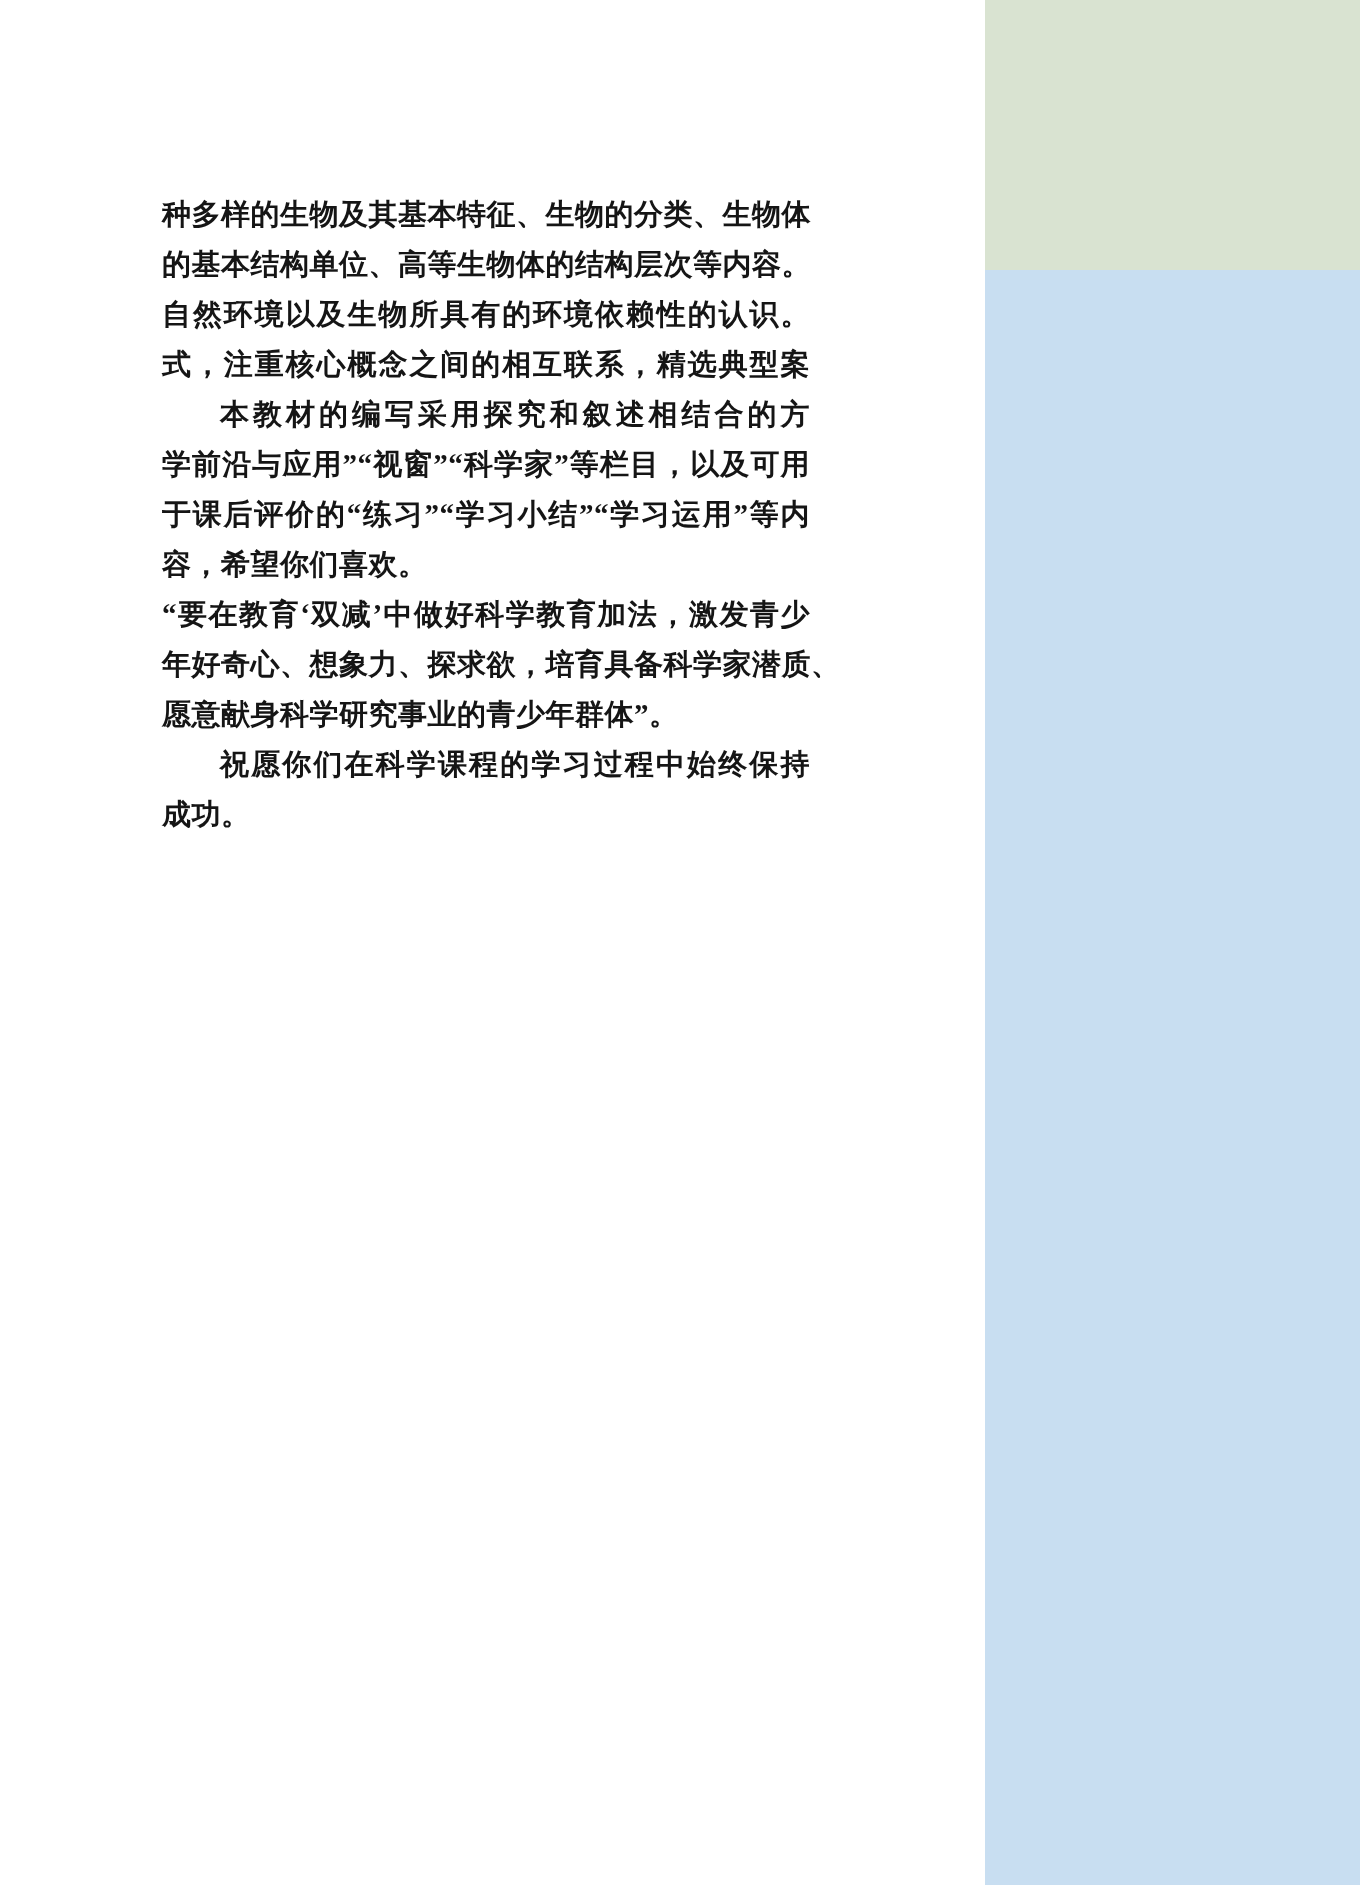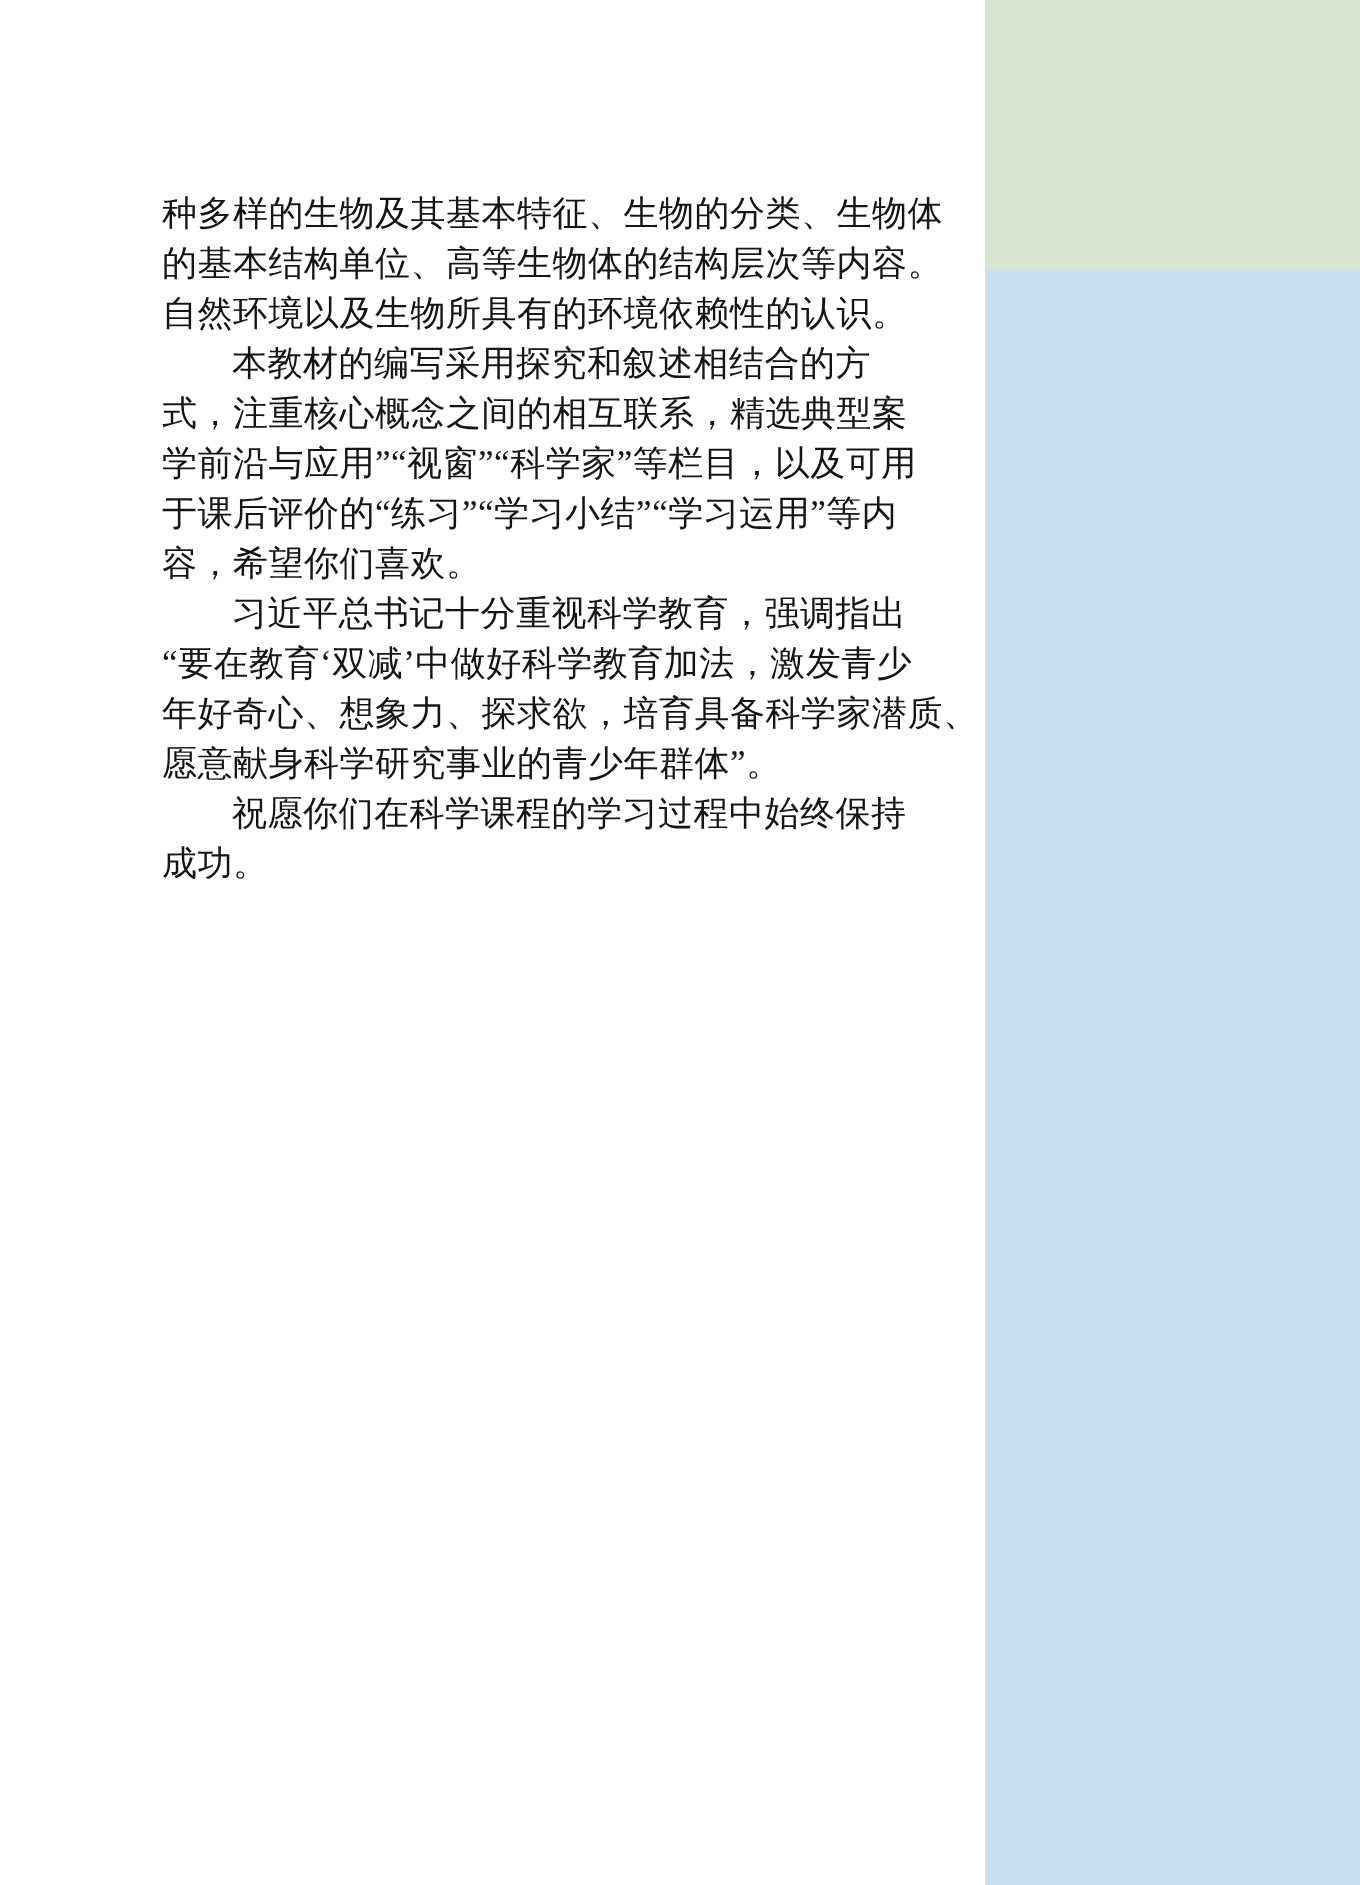--- a/index.html
+++ b/index.html
@@ -32,50 +32,50 @@
   .text-column {
     position: absolute;
     left: 162px;
     top: 189px;
     width: 648px;
     color: #151515;
   }
   .text-line {
     height: 50px;
     line-height: 50px;
-    font-size: 35px;
+    font-size: 29px;
     text-align: justify;
     text-align-last: justify;
     text-justify: inter-character;
     word-break: keep-all;
     white-space: nowrap;
     letter-spacing: 0.5px;
+    font-weight: bold;
   }
   .text-line.indent {
     text-indent: 2em;
   }
   .text-line.short {
     text-align: center;
     text-align-last: left;
   }
 </style>
 </head>
 <body style="background: rgb(255, 255, 255);">
 
 <div id="panel-green" class="decor-panel" style="background: rgb(217, 227, 209);"></div>
 <div id="panel-blue" class="decor-panel" style="background: rgb(200, 222, 241);"></div>
 
 <div class="text-column">
   <div class="text-line">种多样的生物及其基本特征、生物的分类、生物体</div>
   <div class="text-line">的基本结构单位、高等生物体的结构层次等内容。</div>
   <div class="text-line">自然环境以及生物所具有的环境依赖性的认识。</div>
+  <div class="text-line">式，注重核心概念之间的相互联系，精选典型案</div>
   <div class="text-line indent">本教材的编写采用探究和叙述相结合的方</div>
-  <div class="text-line">式，注重核心概念之间的相互联系，精选典型案</div>
   <div class="text-line">学前沿与应用”“视窗”“科学家”等栏目，以及可用</div>
   <div class="text-line">于课后评价的“练习”“学习小结”“学习运用”等内</div>
   <div class="text-line short">容，希望你们喜欢。</div>
-  <div class="text-line indent">习近平总书记十分重视科学教育，强调指出</div>
   <div class="text-line">“要在教育‘双减’中做好科学教育加法，激发青少</div>
   <div class="text-line">年好奇心、想象力、探求欲，培育具备科学家潜质、</div>
   <div class="text-line short">愿意献身科学研究事业的青少年群体”。</div>
   <div class="text-line indent">祝愿你们在科学课程的学习过程中始终保持</div>
   <div class="text-line short">成功。</div>
 </div>
 
 </body></html>

